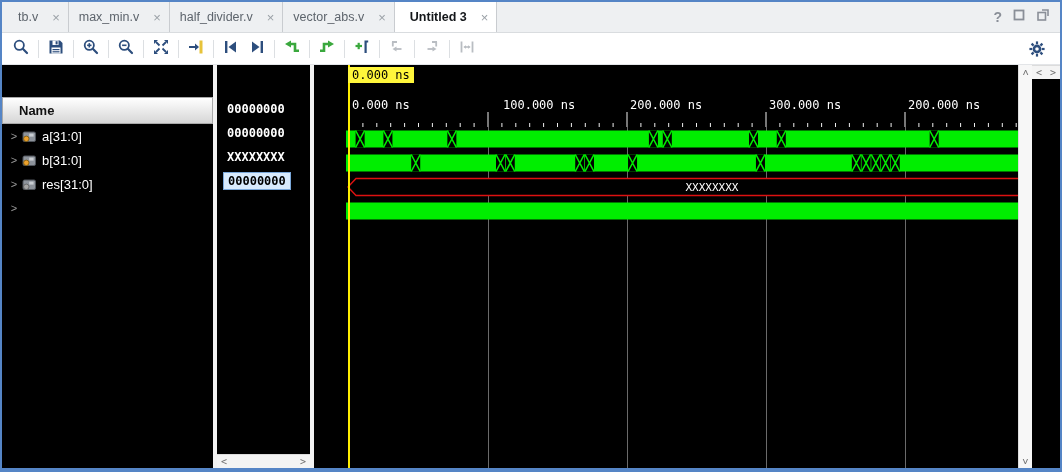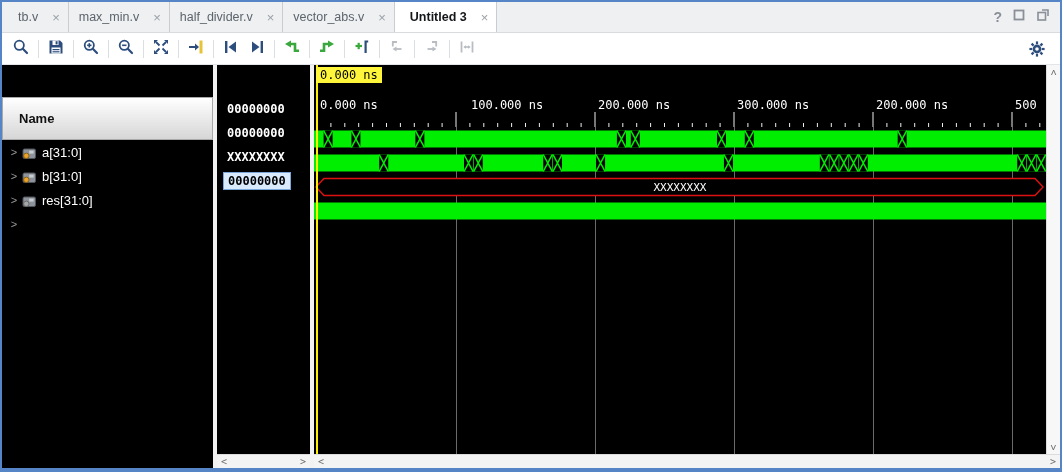--- a/index.html
+++ b/index.html
@@ -22,29 +22,29 @@
   .tsep{width:1px;height:18px;background:#dcdfe2;margin:0 4px;}
   .toolbar .grow{flex:1;}
   .toolbar .gear{margin-right:10px;}
   
   .main{flex:1;display:flex;background:#000;min-height:0;}
   .vdiv{width:4px;background:#f2f2f2;flex:0 0 auto;}
   .panel{display:flex;flex-direction:column;background:#000;min-height:0;}
   .panel-name{width:211px;flex:0 0 auto;}
   .panel-value{width:93px;flex:0 0 auto;}
   .band{height:32px;background:#000;flex:0 0 auto;}
-  .hdr{height:43px;box-sizing:border-box;background:linear-gradient(#ffffff,#d6d6d6);
+  .hdr{height:27px;box-sizing:border-box;background:linear-gradient(#ffffff,#d6d6d6);
     border:1px solid #a9a9a9;color:#111;font-weight:bold;font-size:13px;
     display:flex;align-items:center;flex:0 0 auto;}
   .hdr.name{padding-left:16px;}
   .hdr.value{justify-content:center;}
   .rows{flex:0 0 auto;}
   .srow{height:24px;display:flex;align-items:center;color:#fff;font-size:13px;}
   .srow .exp{color:#9a9a9a;font-size:11px;width:12px;margin-left:6px;text-align:center;}
-  .selwrap{display:flex;align-items:flex-end;padding:1px 5px 1px 2px;border-radius:2px;}
+  .selwrap{display:flex;align-items:center;padding:1px 5px 1px 2px;border-radius:2px;}
   .selwrap.sel{background:#b9d5f2;border:1px solid #6b9bd2;color:#000;}
   .selwrap .busicon{margin-right:5px;display:flex;}
   .vrow{height:24px;display:flex;align-items:center;color:#fff;
     font-family:"DejaVu Sans Mono",monospace;font-size:12px;padding-left:6px;}
   .vbox{padding:1px 4px;font-weight:bold;}
   .vbox.sel{background:#d8eafc;border:1px solid #7aa7d9;color:#000;}
   .fill{flex:1;background:#000;}
   
   .hscroll{height:13px;background:#f4f4f4;border-top:1px solid #dcdcdc;display:flex;align-items:center;flex:0 0 auto;}
   .hscroll .arr{width:14px;text-align:center;color:#707070;font-size:10px;
@@ -52,21 +52,21 @@
   .hscroll .track{flex:1;}
   .vscroll{width:13px;background:#f7f7f7;border-left:1px solid #ddd;display:flex;flex-direction:column;
     align-items:center;flex:0 0 auto;}
   .vscroll .arr{height:14px;color:#707070;font-size:10px;font-family:"DejaVu Sans Mono",monospace;
     display:flex;align-items:center;justify-content:center;}
   .vscroll .arr span{display:inline-block;}
   .vscroll .up span{transform:rotate(-90deg);}
   .vscroll .down span{transform:rotate(90deg);}
   .vscroll .track{flex:1;}
   
-  .wavewrap{flex:1;display:flex;flex-direction:column;min-width:0;}
+  .wavewrap{flex:1;display:flex;flex-direction:row;min-width:0;margin-left:32px;}
   .waverow{flex:1;display:flex;min-height:0;}
   .wavepanel{flex:1;position:relative;background:#000;overflow:hidden;}
   .cursor-badge{position:absolute;top:2px;left:2px;background:#fff63b;color:#000;
     font-family:"DejaVu Sans Mono",monospace;font-size:12px;padding:1px 4px;z-index:6;}
   .ruler{position:absolute;left:0;top:32px;width:100%;height:30px;z-index:3;}
   .rlabel{position:absolute;top:1px;color:#fff;font-family:"DejaVu Sans Mono",monospace;
     font-size:12px;white-space:nowrap;}
   .gridline{position:absolute;top:62px;bottom:0;width:1px;background:#6a6a6a;z-index:1;}
   .cursor-line{position:absolute;top:0;bottom:0;width:2px;background:#ffee00;z-index:5;}
   .sigrows{position:absolute;left:0;top:62px;right:0;z-index:2;}

